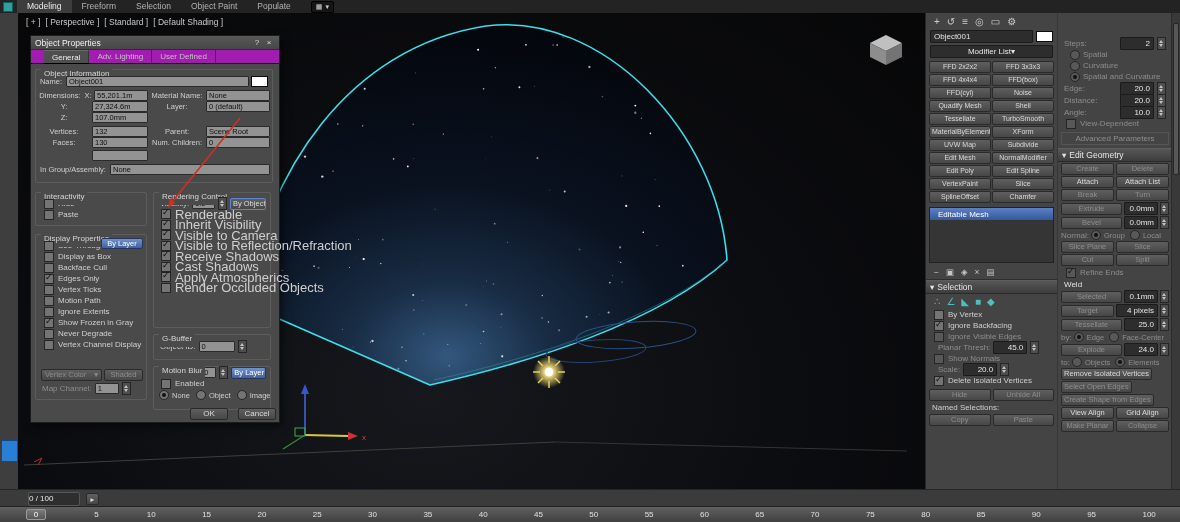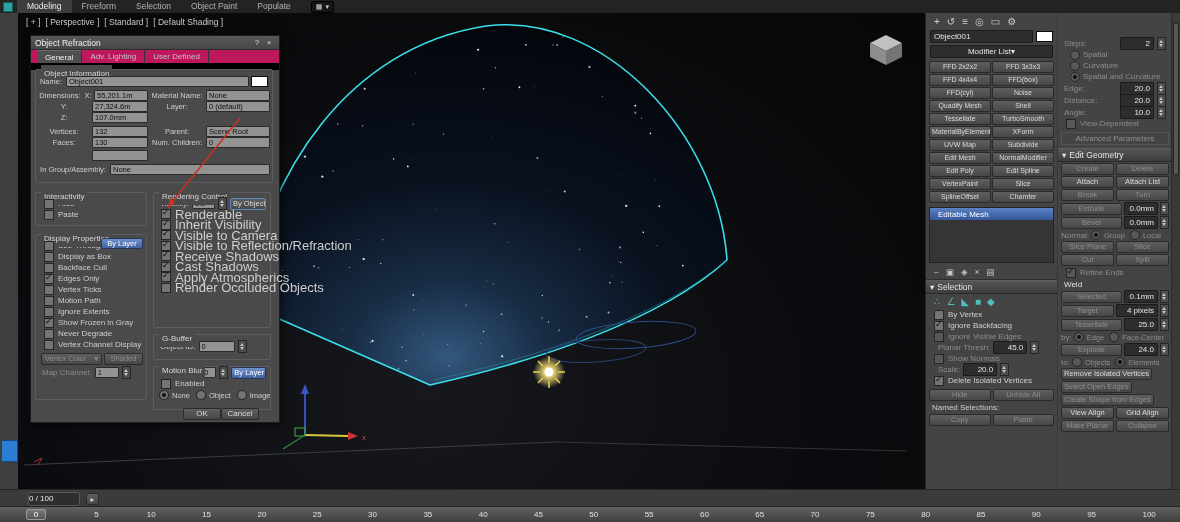--- a/index.html
+++ b/index.html
@@ -67,30 +67,30 @@
   .egrow .btn{flex:1}
   .eg .btn.full{display:block;margin:1px 3px}
   .val{width:26px;text-align:right}
   .sechead{font-size:8px;color:#e0e0e0;padding:2px 6px 0}
   .radgrp{display:inline-flex;gap:5px}
   
   .dialog{position:absolute;left:30px;top:35px;width:248px;height:386px;background:#4a4a4a;border:1px solid #1c1c1c;box-shadow:2px 3px 8px rgba(0,0,0,.55);z-index:40;font-size:8px}
   .dlg-title{height:13px;background:linear-gradient(#585858,#474747);border-bottom:1px solid #2c2c2c;display:flex;align-items:center;padding:0 4px;font-size:8.5px;color:#f2f2f2}
   .dlg-title .t{flex:1}
   .dlg-btn{width:12px;text-align:center;color:#ddd;font-size:8px}
-  .dlg-tabs{display:flex;height:13px;background:#be185d;border-bottom:7px solid #000000;padding-left:6px}
+  .dlg-tabs{display:flex;height:13px;background:#a21caf;border-bottom:1px solid #000000;padding-left:13px}
   .dtab{padding:0 8px;line-height:13px;font-size:8px;color:#c2c2c2;border-right:1px solid #333}
   .dtab.active{background:#4f4f4f;color:#efefef;border-top:1px solid #6a6a6a}
   .dlg-body{position:absolute;left:0;top:26px;right:0;bottom:0}
   .group{position:absolute;border:1px solid #5d5d5d;border-radius:2px;box-sizing:border-box}
   .gtitle{position:absolute;top:-5px;left:5px;background:#4a4a4a;padding:4px 3px;font-size:8px;color:#d6d6d6;white-space:nowrap}
   .arow{position:absolute;display:flex;align-items:center;gap:2px}
   .rlabel{text-align:center;color:#cfcfcf;font-size:7.5px;flex:none;white-space:nowrap;overflow:hidden}
   .rc .crow{font-size:13px;height:10.5px}
-  .dlg-okrow{position:absolute;right:20px;bottom:2px;display:flex;}
+  .dlg-okrow{position:absolute;right:3px;bottom:2px;display:flex;gap:10px}
   .btn.wide{width:38px;height:12px;font-size:8px}
   
   .trackrow{position:absolute;left:0;right:0;bottom:15px;height:17px;background:#3b3b3b;border-top:1px solid #262626;display:flex;align-items:center;gap:6px;padding-left:28px}
   .framebox{width:50px;text-align:left;background:#2e2e2e;border:1px solid #565656;border-radius:2px;color:#e6e6e6;font-size:8px;height:12px;line-height:12px}
   .nextbtn{width:13px;height:12px;line-height:11px}
   .ruler{position:absolute;left:0;right:0;bottom:0;height:15px;background:linear-gradient(#606060,#404040);border-top:1px solid #222;display:flex;justify-content:space-between;align-items:center;padding:0 24px 0 26px}
   .tick{font-size:8px;color:#e0e0e0;text-align:center;min-width:8px}
   .tick:first-child{background:linear-gradient(#7a7a7a,#565656);border:1px solid #999;border-radius:2px;padding:0 5px;color:#fff}
   .annot{position:absolute;left:0;top:0;z-index:60;pointer-events:none}
 </style>
@@ -583,21 +583,21 @@
       </div>
     </div>
   </div>
 
   <div class="pscroll">
     <div class="pthumb"></div>
   </div>
 
   <div class="dialog">
     <div class="dlg-title">
-      <span class="t">Object Refraction</span>
+      <span class="t">Object Properties</span>
       <span class="dlg-btn">?</span>
       <span class="dlg-btn">×</span>
     </div>
     <div class="dlg-tabs">
 
     <span class="dtab active">General</span>
         <span class="dtab">Adv. Lighting</span>
         <span class="dtab">User Defined</span>
       </div>
     <div class="dlg-body">
@@ -710,21 +710,21 @@
           </div>
             <div class="crow">
             <span class="cb"></span>
             <span>Never Degrade</span>
           </div>
             <div class="crow">
             <span class="cb"></span>
             <span>Vertex Channel Display</span>
           </div>
           </div>
-        <div class="egrow" style="margin:3px 3px 0 5px">
+        <div class="egrow" style="margin:19px 3px 0 5px">
           <button class="btn dis" style="flex:1.6;display:flex;justify-content:space-between;padding:0 3px">
             <span>Vertex Color</span>
             <span>▾</span>
           </button>
           <button class="btn dis">Shaded</button>
         </div>
         <div class="prow disx" style="margin-top:2px">
           <span class="lbl">Map Channel:</span>
           <span class="field" style="width:18px">1</span>
           <span class="spin"></span>

